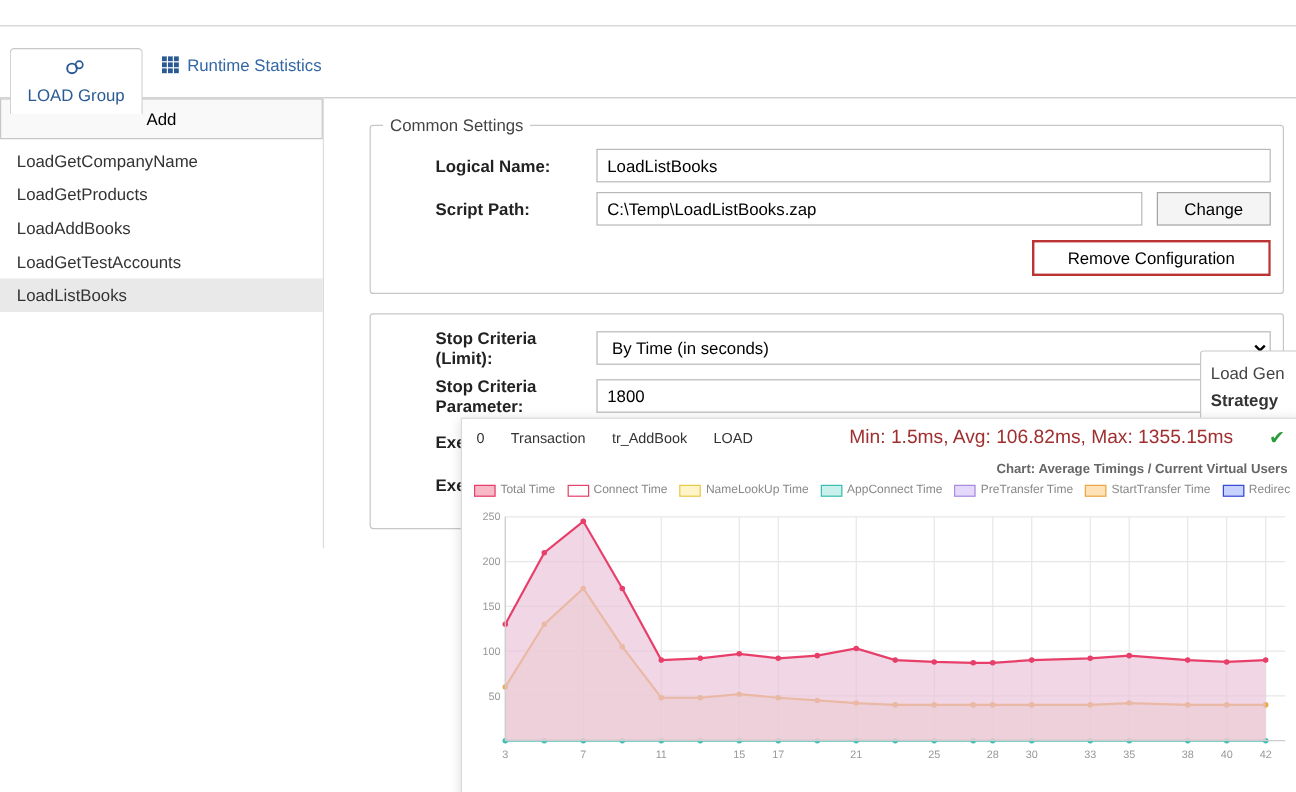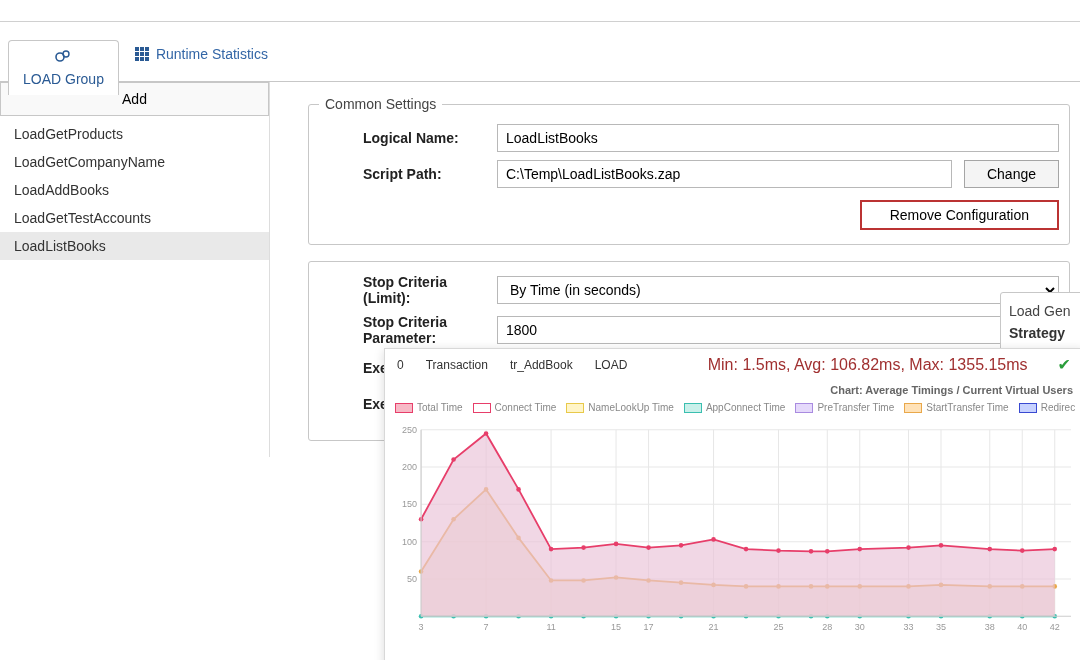--- a/index.html
+++ b/index.html
@@ -79,22 +79,22 @@
         </svg>
     </span>
     <span>Runtime Statistics</span>
   </div>
 </div>
 
 <div class="main">
   <div class="sidebar">
     <button class="add-btn">Add</button>
     <div class="tree" id="tree">
+        <div class="tree-item">LoadGetCompanyName</div>
         <div class="tree-item">LoadGetProducts</div>
-        <div class="tree-item">LoadGetCompanyName</div>
         <div class="tree-item">LoadAddBooks</div>
         <div class="tree-item">LoadGetTestAccounts</div>
         <div class="tree-item selected">LoadListBooks</div>
       </div>
   </div>
 
   <div class="content">
     <fieldset>
       <legend>Common Settings</legend>
       <div class="row">

